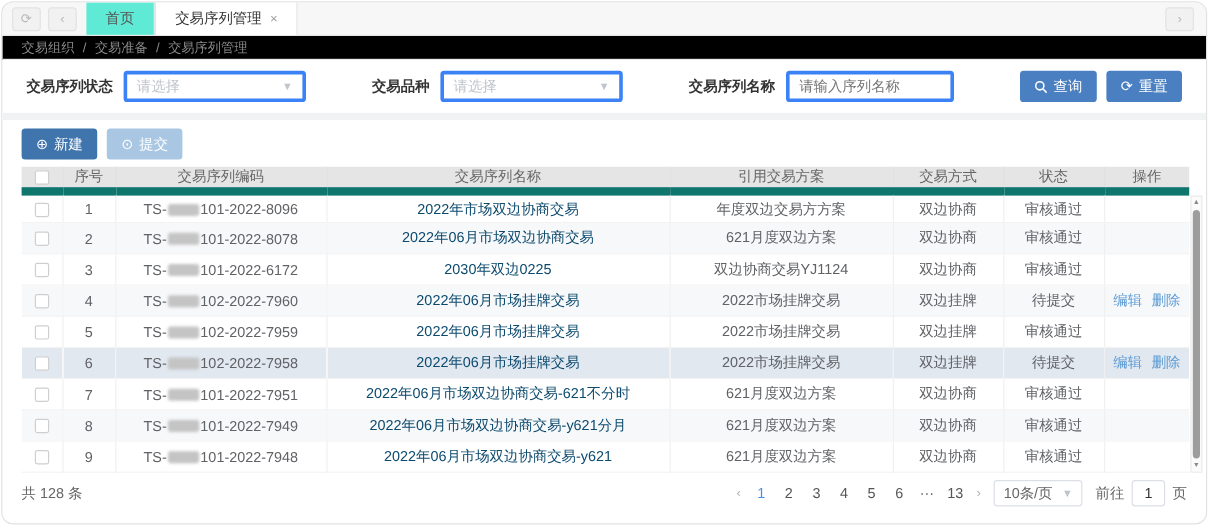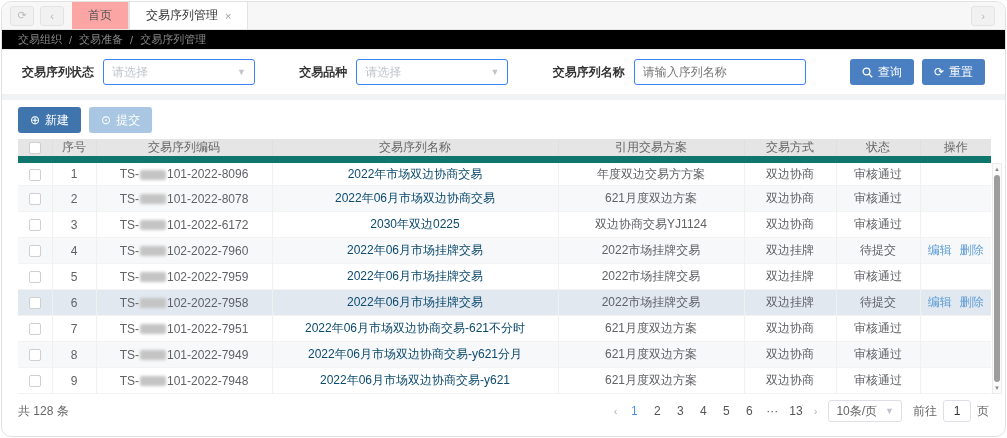--- a/index.html
+++ b/index.html
@@ -7,37 +7,37 @@
   .app { position:relative; width:1005px; height:436px; margin:1px auto; border:1px solid #e2e2e2;
          border-radius:10px; overflow:hidden; background:#fff; }
 
   
   .tabbar { height:28px; background:#f7f7f8; border-bottom:1px solid #e7e7e7; display:flex; align-items:stretch; }
   .tb-btns { display:flex; align-items:center; gap:6px; padding:0 8px; }
   .tb-btn { width:24px; height:20px; border:1px solid #e3e3e3; background:#f1f1f2; border-radius:3px;
             color:#b8b8b8; font-size:11px; display:flex; align-items:center; justify-content:center; cursor:pointer; }
   .tabs { display:flex; align-items:stretch; }
   .tab { display:flex; align-items:center; gap:7px; padding:0 16px; font-size:12px; color:#555;
-         background:#fca5a5; border-right:1px solid #e3e3e3; cursor:pointer; }
+         background:#5eead4; border-right:1px solid #e3e3e3; cursor:pointer; }
   .tab.active { background:#fff; border-left:1px solid #e3e3e3; color:#333; }
   .tab .close { color:#9a9a9a; font-size:11px; }
   .tb-right { margin-left:auto; display:flex; align-items:center; padding:0 10px; }
 
   
   .crumbs { height:20px; background:#000000; border-bottom:1px solid #ececec; display:flex; align-items:center;
             padding:0 16px; font-size:11px; color:#8a8a8a; gap:7px; }
 
   
   .filter { background:#fff; padding:9px 20px; display:flex; align-items:center; justify-content:space-between;
             border-bottom:6px solid #f1f2f4; }
   .fgroup { display:flex; align-items:center; gap:9px; }
   .flabel { font-size:12px; color:#333; font-weight:bold; white-space:nowrap; }
-  .select, .tinput { width:152px; height:26px; border:1px solid #3b82f6; border-radius:3px; background:#fff;
+  .select, .tinput { width:152px; height:26px; border:3px solid #3b82f6; border-radius:3px; background:#fff;
             display:flex; align-items:center; justify-content:space-between; padding:0 8px; font-size:12px; color:#c0c4cc; }
-  .tinput { width:172px; }
+  .tinput { width:140px; }
   .chev { color:#c0c4cc; font-size:9px; }
   .btn { height:26px; padding:0 12px; border:none; border-radius:3px; background:#4a7fc1; color:#fff;
          font-size:12px; display:inline-flex; align-items:center; gap:5px; cursor:pointer; white-space:nowrap; }
   .btn svg { display:block; }
   .btn-row { display:flex; gap:8px; }
 
   
   .toolbar { padding:7px 16px 6px; display:flex; gap:8px; }
   .btn-create { background:#3f74ad; }
   .btn-submit { background:#a9c7e3; cursor:default; }

